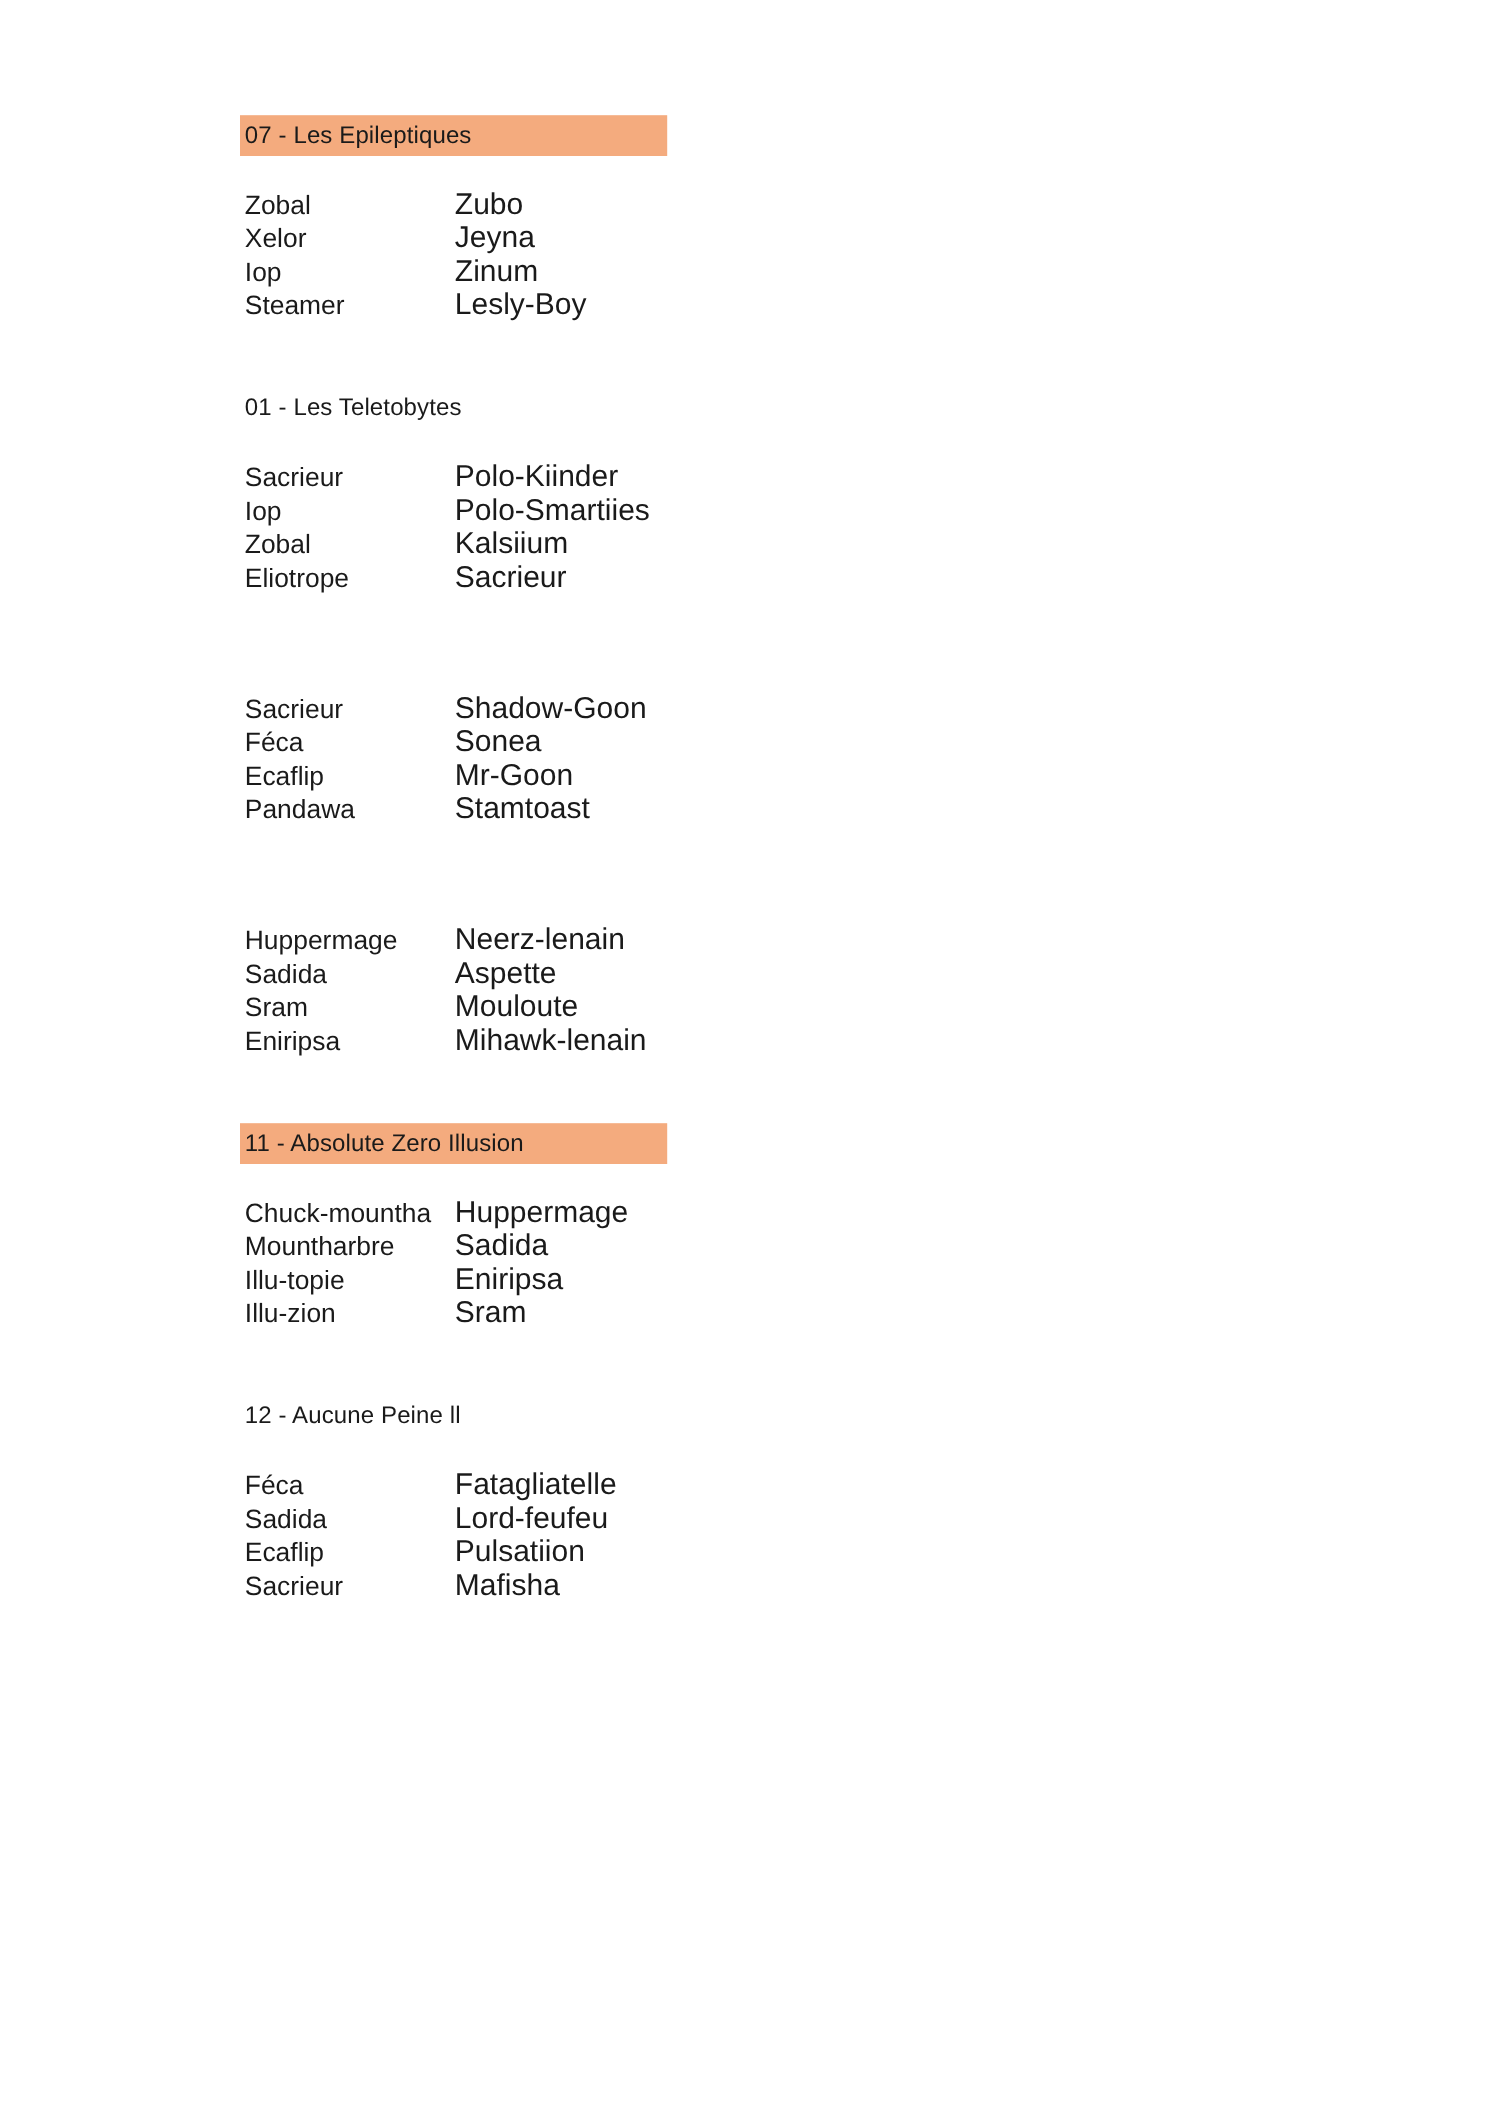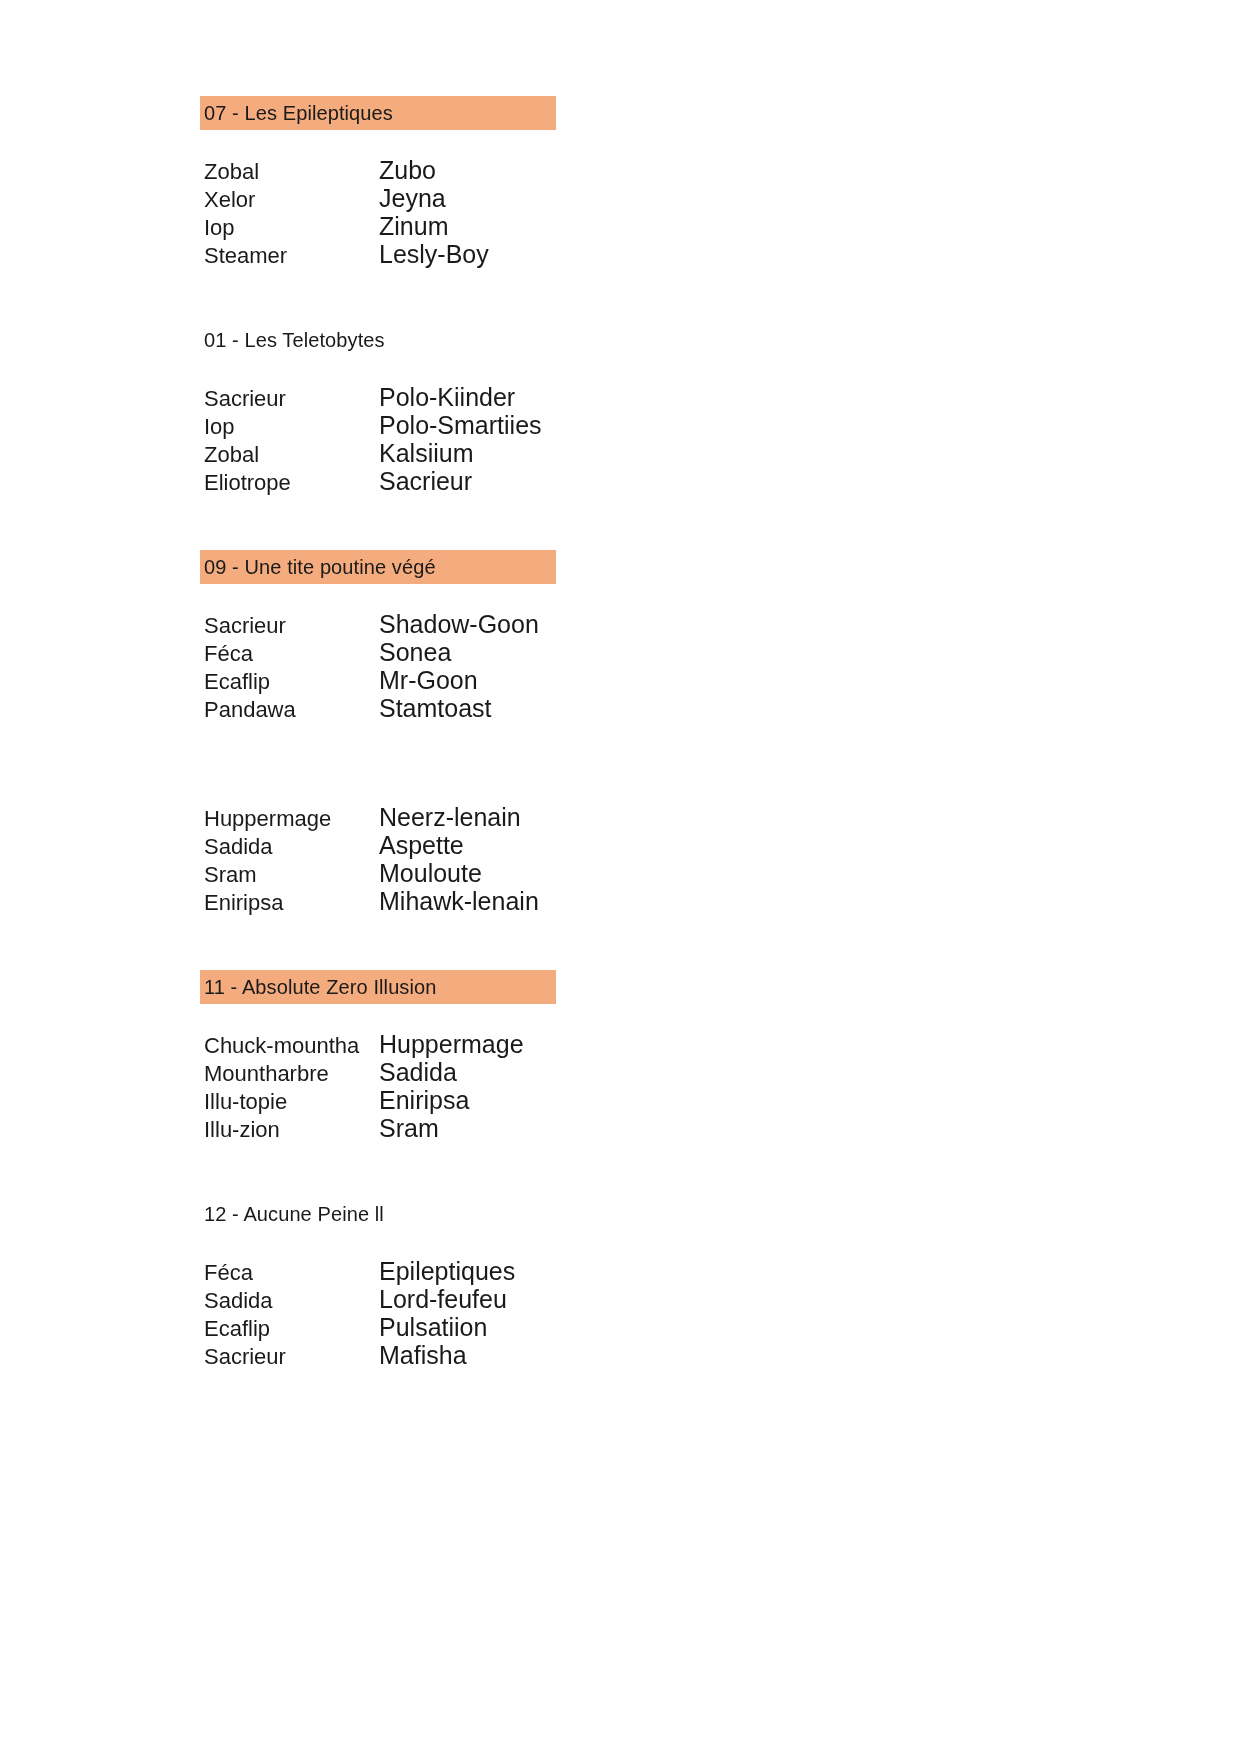--- a/index.html
+++ b/index.html
@@ -121,21 +121,20 @@
         </div>
         <div class="roster-row">
           <div class="cell-class">Eliotrope</div>
           <div class="cell-name">Sacrieur</div>
         </div>
       </div>
       <div class="section-gap"></div>
     </div>
 
     <div class="section">
-      <div class="section-header highlight">09 - Une tite poutine végé</div>
       <div class="roster">
         <div class="roster-row">
           <div class="cell-class">Sacrieur</div>
           <div class="cell-name">Shadow-Goon</div>
         </div>
         <div class="roster-row">
           <div class="cell-class">Féca</div>
           <div class="cell-name">Sonea</div>
         </div>
         <div class="roster-row">
@@ -193,21 +192,21 @@
         </div>
       </div>
       <div class="section-gap"></div>
     </div>
 
     <div class="section">
       <div class="section-header">12 - Aucune Peine ll</div>
       <div class="roster">
         <div class="roster-row">
           <div class="cell-class">Féca</div>
-          <div class="cell-name">Epileptiques</div>
+          <div class="cell-name">Fatagliatelle</div>
         </div>
         <div class="roster-row">
           <div class="cell-class">Sadida</div>
           <div class="cell-name">Lord-feufeu</div>
         </div>
         <div class="roster-row">
           <div class="cell-class">Ecaflip</div>
           <div class="cell-name">Pulsatiion</div>
         </div>
         <div class="roster-row">

